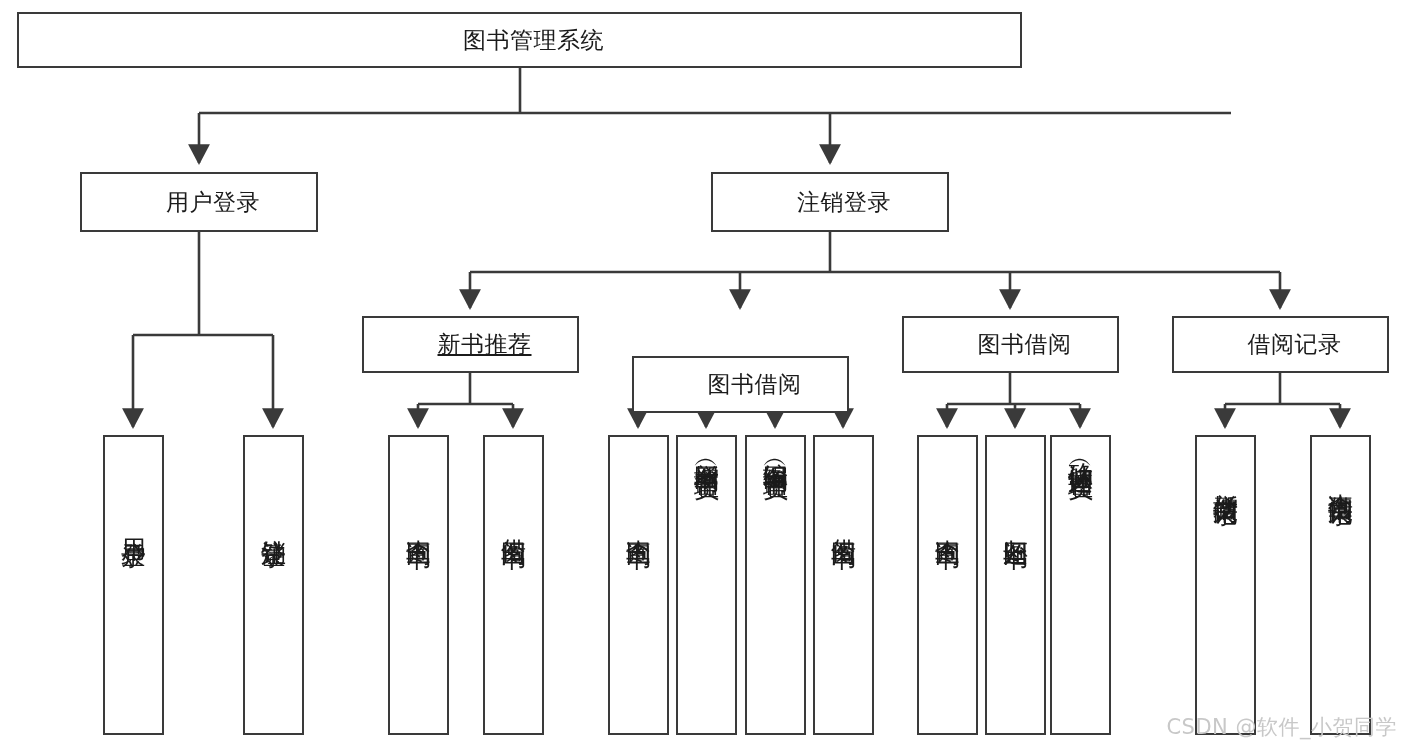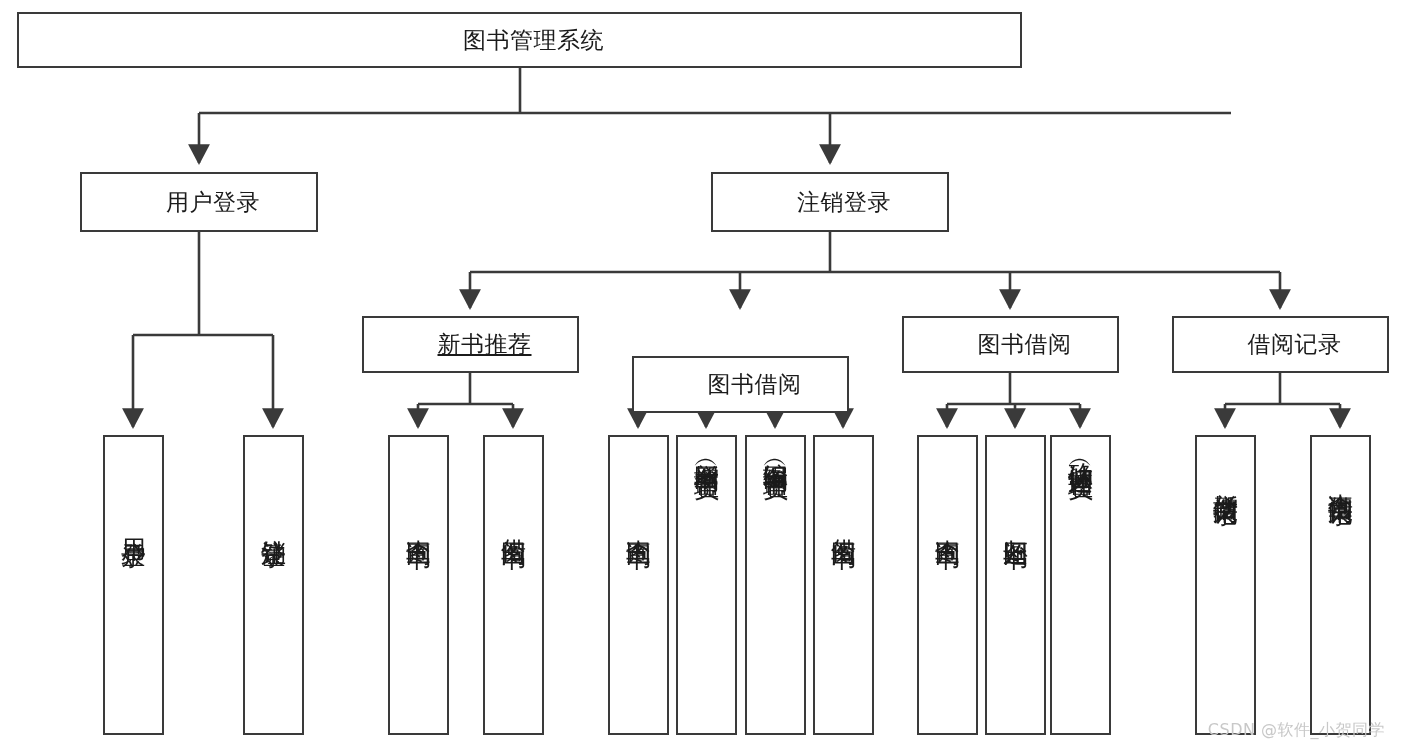--- a/index.html
+++ b/index.html
@@ -57,23 +57,23 @@
   #wires {
     position: absolute;
     left: 0;
     top: 0;
     width: 1405px;
     height: 747px;
     pointer-events: none;
   }
   #watermark {
     position: absolute;
-    right: 20px;
+    right: 8px;
     bottom: 6px;
-    font-size: 16px;
+    font-size: 21px;
     color: #c8c8c8;
     letter-spacing: 0.5px;
     white-space: nowrap;
   }
 </style>
 </head>
 <body>
 
 <div id="diagram-root">
 

